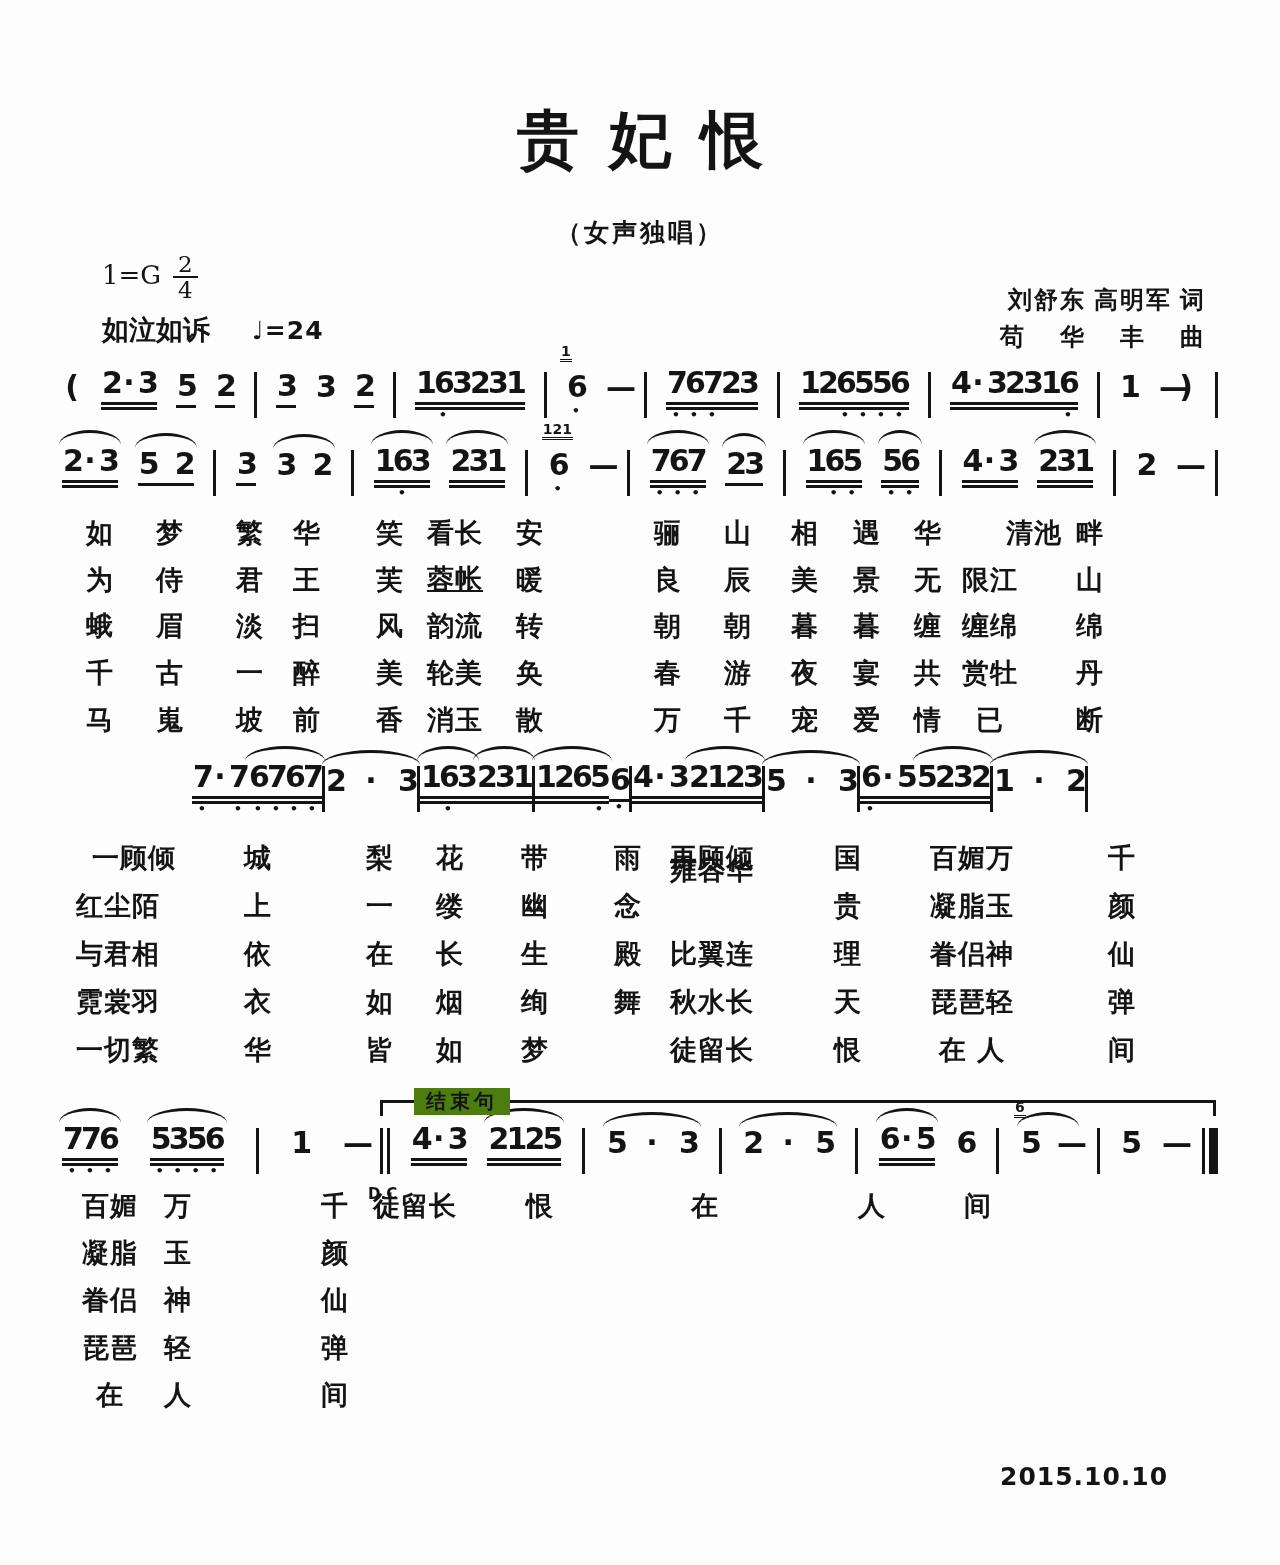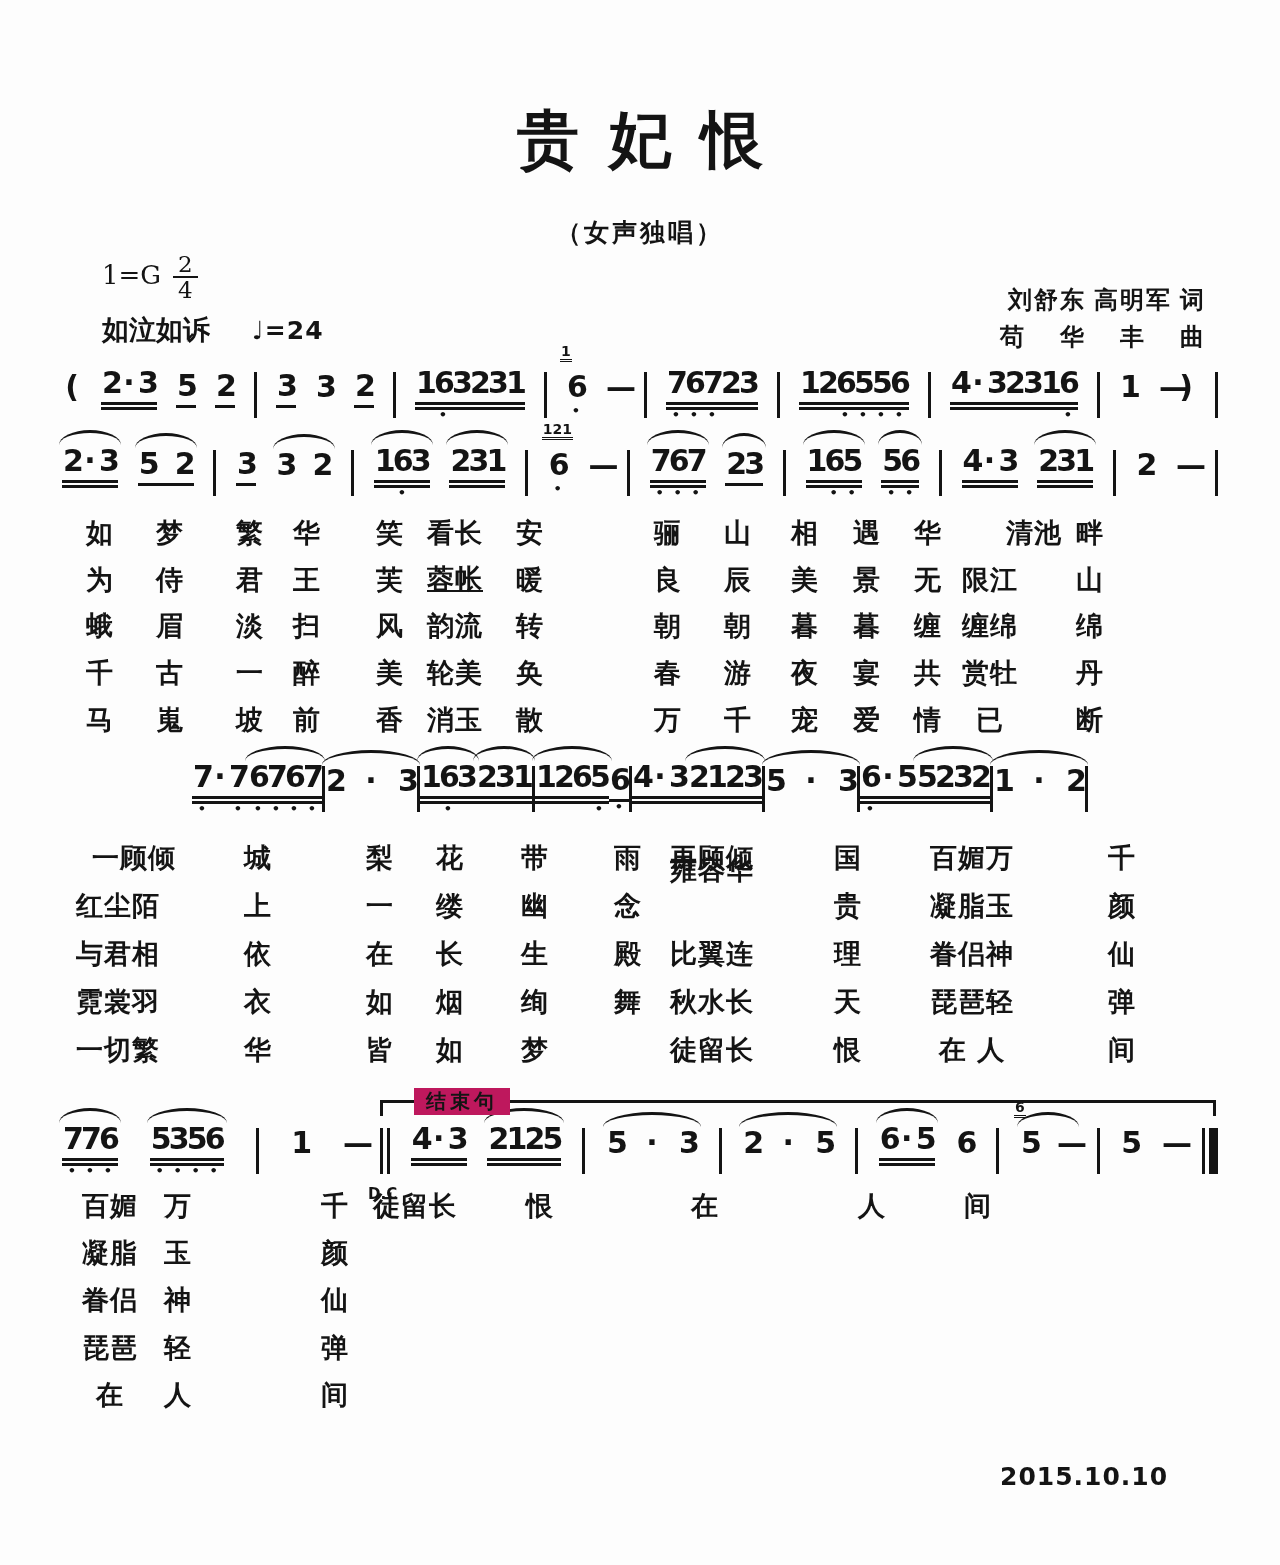--- a/index.html
+++ b/index.html
@@ -41,21 +41,21 @@
   .lodots .ch{width:18px;}
   .arc{position:absolute;left:-3px;right:-3px;top:-14px;height:12px;
        border-top:3px solid #141414;border-radius:50% 50% 0 0/100% 100% 0 0;}
   .grace{position:absolute;top:-26px;left:-6px;font-size:14px;line-height:1.1;
          border-bottom:3px double #141414;padding:0 1px;}
   .barline{display:flex;gap:4px;align-items:center;}
   .bar{width:3px;height:46px;background:#141414;}
   .bar.thick{width:9px;}
   .bracket{position:absolute;top:-22px;left:0;right:2px;height:13px;
            border-top:3px solid #141414;border-left:3px solid #141414;border-right:3px solid #141414;}
-  .bracket-label{position:absolute;top:-34px;left:34px;background:#be185d;padding:0 12px;
+  .bracket-label{position:absolute;top:-34px;left:34px;background:#4d7c0f;padding:0 12px;
                  font-size:20px;font-weight:700;letter-spacing:4px;z-index:2;}
   .dcmark{position:absolute;left:-12px;bottom:-24px;font-size:15px;font-weight:700;
           font-family:"DejaVu Sans",sans-serif;}
 
   
   .lyr{position:absolute;transform:translateX(-50%);font-size:27px;font-weight:700;
        white-space:pre;font-family:"DejaVu Sans",sans-serif;letter-spacing:1px;}
 </style>
 </head>
 <body>

